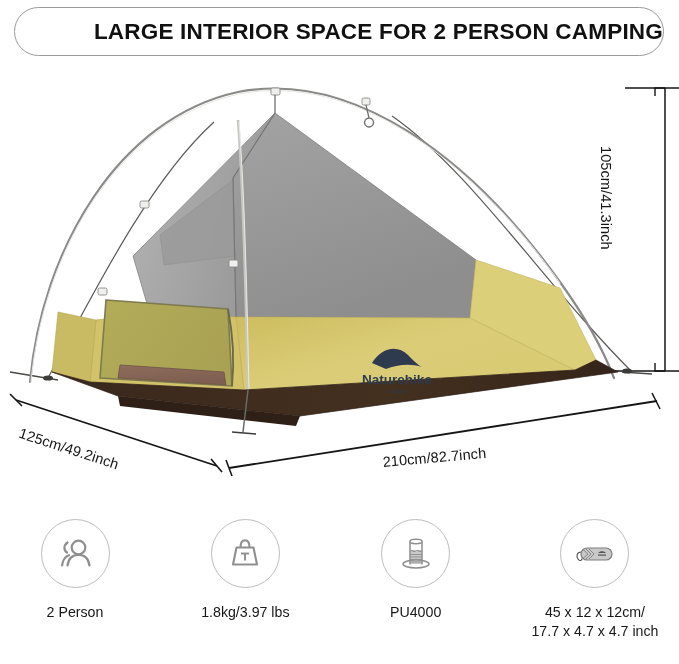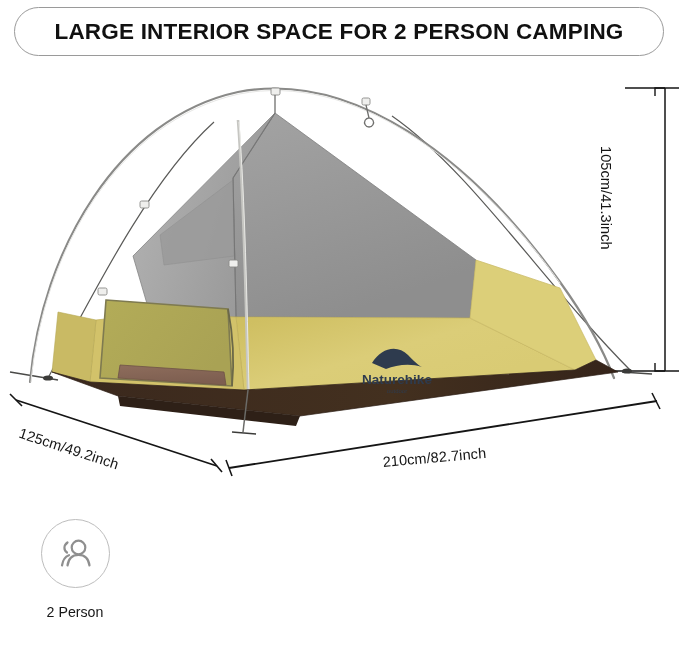--- a/index.html
+++ b/index.html
@@ -22,21 +22,21 @@
     left: 14px;
     top: 7px;
     width: 650px;
     height: 49px;
     box-sizing: border-box;
     border: 1.3px solid #9a9a9a;
     border-radius: 26px;
     background: #fff;
     display: flex;
     align-items: center;
-    justify-content: center;
+    justify-content: flex-end;
   }
   #title-text {
     font-size: 22.5px;
     font-weight: bold;
     letter-spacing: 0.2px;
     color: #111111;
     white-space: nowrap;
   }
 
   
@@ -266,17 +266,76 @@
           <path d="M13.5,9.5 C9.5,12.5 9.5,17 13,19.5"></path>
           <path d="M8,32.5 C8.8,26.5 11.5,23.5 15,22.2"></path>
         </g>
       </svg>
     </div>
     <div class="feature-caption">
       <div>2 Person</div>
     </div>
   </div>
 
-
-
+  <div class="feature">
+    <div class="feature-circle">
+      <svg width="42" height="42" viewBox="0 0 42 42">
+        <g fill="none" stroke="#8f8f8f" stroke-width="2.1" stroke-linejoin="round">
+          <path d="M12.5,14.5 L29.5,14.5 L33,31.5 L9,31.5 Z"></path>
+          <path d="M16.5,14.5 C16.5,9.5 18.5,7.2 21,7.2 C23.5,7.2 25.5,9.5 25.5,14.5"></path>
+          <path d="M17,20.5 L25,20.5" stroke-width="1.9"></path>
+          <path d="M21,20.5 L21,27.5" stroke-width="1.9"></path>
+        </g>
+      </svg>
+    </div>
+    <div class="feature-caption">
+      <div>1.8kg/3.97 lbs</div>
+    </div>
+  </div>
+
+  <div class="feature">
+    <div class="feature-circle">
+      <svg width="42" height="42" viewBox="0 0 42 42">
+        <g fill="none" stroke="#8f8f8f" stroke-width="1.5">
+          <ellipse cx="21" cy="31" rx="13" ry="4"></ellipse>
+          <path d="M15,8.5 L15,31.5 M27,8.5 L27,31.5"></path>
+          <ellipse cx="21" cy="8.5" rx="6" ry="2.2"></ellipse>
+          <path d="M15,18 C17,17 19,19 21,18 C23,17 25,19 27,18" stroke-width="1.3"></path>
+        </g>
+        <g fill="#9a9a9a" opacity="0.55">
+          <rect x="15" y="19" width="12" height="12"></rect>
+        </g>
+        <g fill="none" stroke="#8f8f8f" stroke-width="0.9">
+          <path d="M15,21.5 L27,21.5 M15,24 L27,24 M15,26.5 L27,26.5 M15,29 L27,29"></path>
+        </g>
+      </svg>
+    </div>
+    <div class="feature-caption">
+      <div>PU4000</div>
+    </div>
+  </div>
+
+  <div class="feature" style="width:140px;">
+    <div class="feature-circle">
+      <svg width="48" height="42" viewBox="0 0 48 42">
+        <g>
+          <rect x="10" y="15" width="31" height="12" rx="6" fill="#c9c9c9" stroke="#7f7f7f" stroke-width="1.2"></rect>
+        </g>
+        <g fill="none" stroke="#7f7f7f" stroke-width="0.9">
+          <path d="M12,16.5 L17,21 L12,25.5"></path>
+          <path d="M15,16 L20,21 L15,26"></path>
+          <path d="M18,16 L23,21 L18,26"></path>
+        </g>
+        <path d="M10,19 C6,19 5,23 7,26 C8.5,28.5 11,27.5 11,25.5" fill="none" stroke="#4a4a4a" stroke-width="1.1"></path>
+        <g>
+          <path d="M27,20 C29,17.5 33,17.5 35,20 Z" fill="#555" stroke="none"></path>
+          <rect x="27" y="21.5" width="8" height="1.2" fill="#555"></rect>
+        </g>
+      </svg>
+    </div>
+    <div class="feature-caption">
+      <div>45 x 12 x 12cm/</div>
+      <div>17.7 x 4.7 x 4.7 inch</div>
+    </div>
+  </div>
 
 
 </div>
 
 </body></html>

